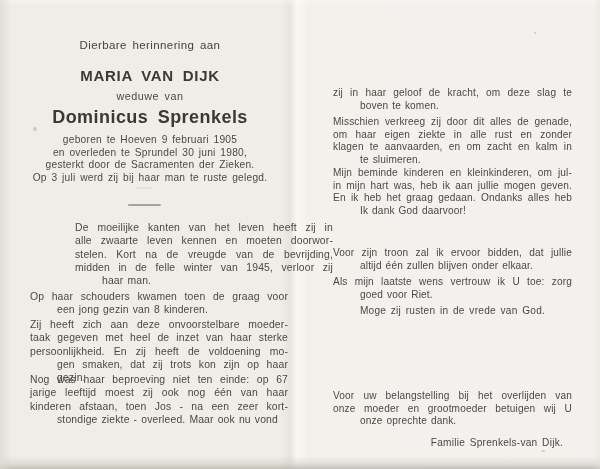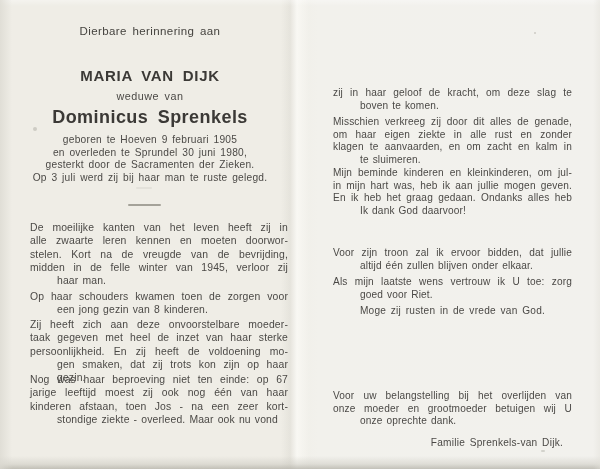--- a/index.html
+++ b/index.html
@@ -23,38 +23,38 @@
       linear-gradient(90deg, rgba(0,0,0,0) 281px, rgba(213,211,202,0.38) 290px, rgba(250,249,245,0.85) 297px, rgba(245,244,239,0) 309px),
       linear-gradient(90deg, #efede6 0%, #efede6 47%, #f2f1ec 53%, #f2f1ed 100%);
   }
   .page { position: absolute; top: 0; height: 469px; }
   .page-left  { left: 30px;  width: 258px; }
   .page-right { left: 333px; width: 239px; margin-top: 48px; }
 
   
   .header { position: absolute; left: 0; top: 0; width: 240px; }
   .header > div { position: absolute; width: 100%; text-align: center; white-space: nowrap; }
-  .intro    { top: 25px;  font-size: 11.5px; letter-spacing: 0.4px; word-spacing: 2px;  color: #45433f; }
+  .intro    { top: 39px;  font-size: 11.5px; letter-spacing: 0.4px; word-spacing: 2px;  color: #45433f; }
   .name     { top: 67px;  font-size: 15px; font-weight: bold; letter-spacing: 0.7px; word-spacing: 4px; color: #3b3936; }
   .relation { top: 90px;  font-size: 10.8px; letter-spacing: 0.5px; word-spacing: 2px; }
   .spouse   { top: 107px; font-size: 18px; font-weight: bold; letter-spacing: 0.45px; word-spacing: 4px; color: #3b3936; }
   .vitals   { position: absolute; left: 0; top: 134px; width: 240px;
               font-size: 10.2px; line-height: 12.7px; letter-spacing: 0.25px; word-spacing: 1.6px; }
   .vitals .line { text-align: center; white-space: nowrap; }
   .divider  { position: absolute; left: 98px; top: 204px; width: 33px; height: 2px;
               background: #96948b; border-radius: 1px; opacity: 0.85; }
 
   
   .para { position: absolute; left: 0; width: 100%; }
   .page-left  .para { font-size: 10.4px; line-height: 13.35px; letter-spacing: 0.15px; word-spacing: 1px; }
   .page-right .para { font-size: 10.1px; line-height: 12.7px;  letter-spacing: 0.15px; word-spacing: 1px; }
   .para .line { text-align: justify; text-align-last: justify; }
   .para .line.last { text-align-last: left; padding-left: 27px; }
 
-  #pl1 { top: 221px; } #pl2 { top: 290px; } #pl3 { top: 318px; } #pl4 { top: 373px; }
+  #pl1 { top: 221px; margin-left: 45px; } #pl2 { top: 290px; } #pl3 { top: 318px; } #pl4 { top: 373px; }
   #pr1 { top: 39px; }  #pr2 { top: 68px; }  #pr3 { top: 119px; } #pr4 { top: 199px; } #pr5 { top: 228px; }
 
   .prayer { position: absolute; left: 0; top: 257px; width: 100%; text-align: center;
             font-size: 10.1px; letter-spacing: 0.25px; word-spacing: 1.6px; white-space: nowrap; }
   #thanks { top: 342px; }
   .signature { position: absolute; left: 0; top: 389px; width: 100%; box-sizing: border-box;
                padding-right: 9px; text-align: right; font-size: 10.1px;
                letter-spacing: 0.25px; word-spacing: 1.6px; }
   .place-date { position: absolute; left: 0; top: 413px; font-size: 10.1px;
                 letter-spacing: 0.25px; word-spacing: 1.6px; }
@@ -80,27 +80,27 @@
     </div>
     <div class="vitals">
         <div class="line">geboren te Hoeven 9 februari 1905</div>
         <div class="line">en overleden te Sprundel 30 juni 1980,</div>
         <div class="line">gesterkt door de Sacramenten der Zieken.</div>
         <div class="line last">Op 3 juli werd zij bij haar man te ruste gelegd.</div>
       </div>
     <div class="divider"></div>
     <div class="para" id="pl1">
         <div class="line">De moeilijke kanten van het leven heeft zij in</div>
-        <div class="line">alle zwaarte leren kennen en moeten doorwor-</div>
+        <div class="line">alle zwaarte leven kennen en moeten doorwor-</div>
         <div class="line">stelen. Kort na de vreugde van de bevrijding,</div>
         <div class="line">midden in de felle winter van 1945, verloor zij</div>
         <div class="line last">haar man.</div>
       </div>
     <div class="para" id="pl2">
-        <div class="line">Op haar schouders kwamen toen de zorgen voor</div>
+        <div class="line">Op haar schouders kwamen toen de graag voor</div>
         <div class="line last">een jong gezin van 8 kinderen.</div>
       </div>
     <div class="para" id="pl3">
         <div class="line">Zij heeft zich aan deze onvoorstelbare moeder-</div>
         <div class="line">taak gegeven met heel de inzet van haar sterke</div>
         <div class="line">persoonlijkheid. En zij heeft de voldoening mo-</div>
         <div class="line last">gen smaken, dat zij trots kon zijn op haar gezin.</div>
       </div>
     <div class="para" id="pl4">
         <div class="line">Nog was haar beproeving niet ten einde: op 67</div>

